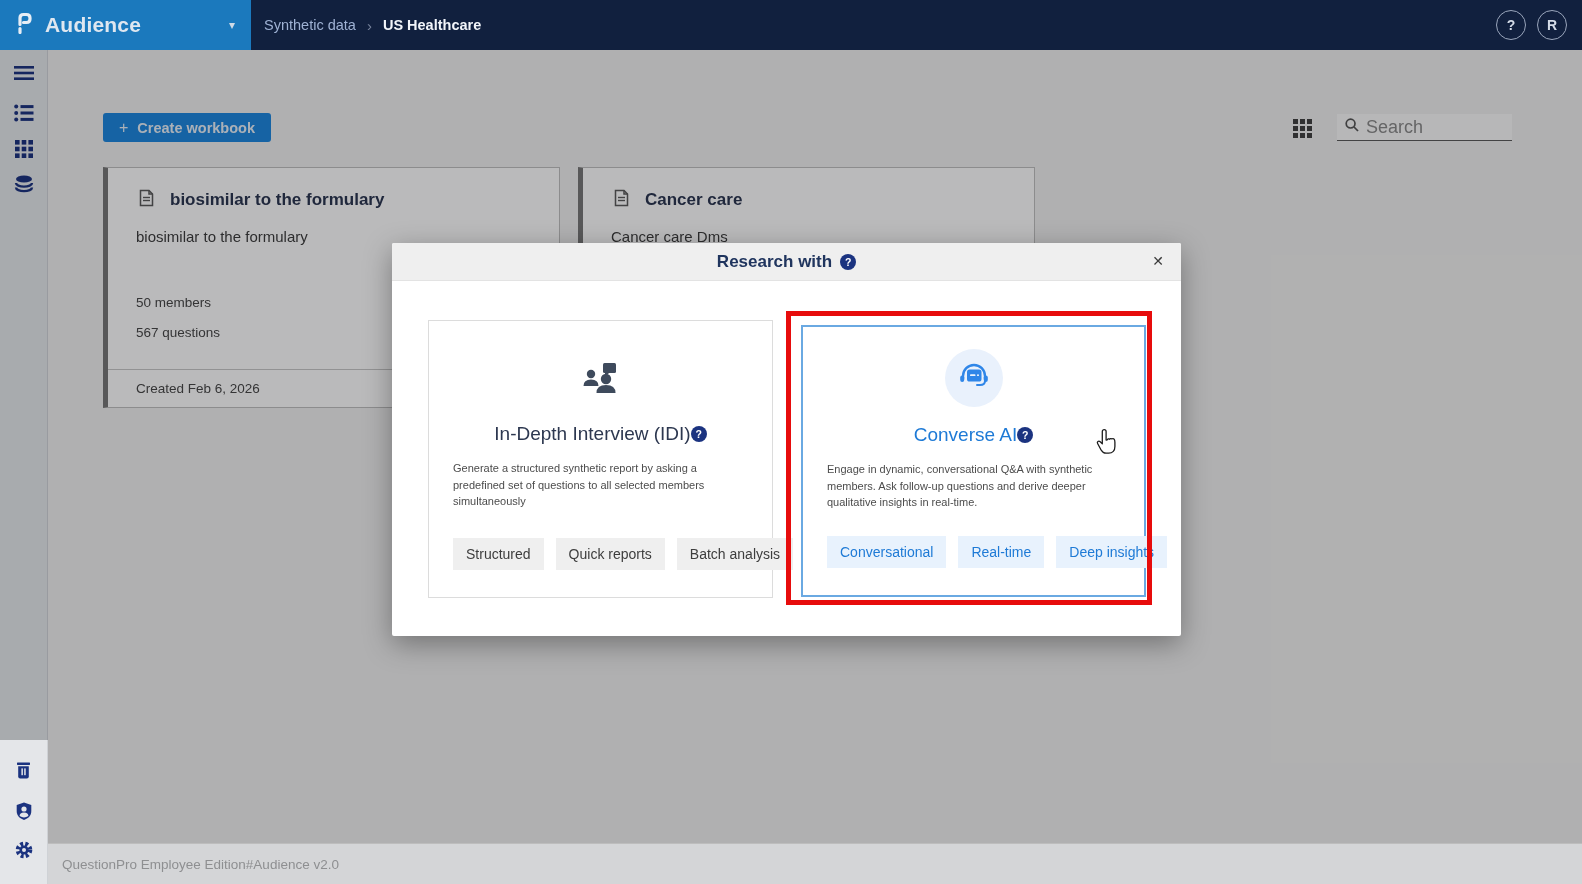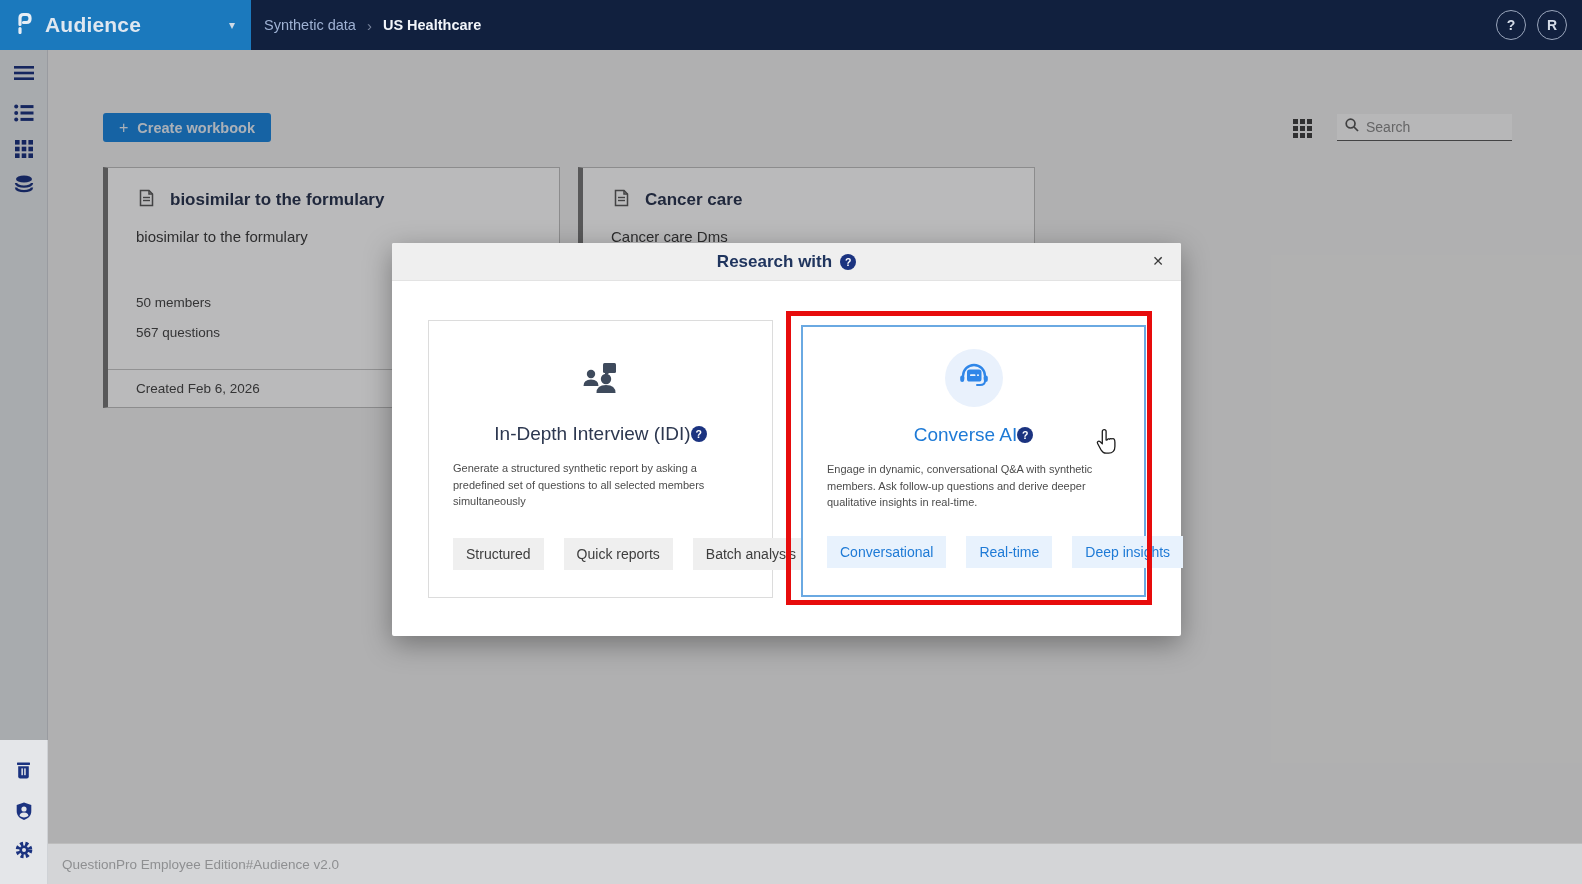--- a/index.html
+++ b/index.html
@@ -26,21 +26,21 @@
   .side-ic { position:absolute; left:0; width:47px; display:flex; justify-content:center; cursor:pointer; }
   .sidebar-bottom { position:absolute; left:0; bottom:0; width:48px; height:144px; background:#e4e6e9; border-right:1px solid #cfd2d6; z-index:12; }
 
   
   .content { position:absolute; left:48px; top:50px; right:0; bottom:41px; background:#f2f2f2; z-index:1; }
   .btn-primary { position:absolute; left:55px; top:63px; height:29px; background:#1d87e0; border:none; border-radius:3px;
     color:#eaf2fa; font-family:inherit; font-size:14.5px; font-weight:700; padding:0 16px; display:flex; align-items:center; gap:9px; cursor:pointer; }
   .btn-plus { font-weight:400; font-size:16px; }
   .gridview { position:absolute; left:1245px; top:69px; cursor:pointer; }
   .searchbox { position:absolute; left:1289px; top:64px; width:175px; height:27px; background:#fbfbfb; border-bottom:1px solid #5a5a5a; display:flex; align-items:center; padding:0 8px; gap:7px; }
-  .searchbox input { border:none; outline:none; background:transparent; font-family:inherit; font-size:14px; color:#333; width:130px; }
+  .searchbox input { border:none; outline:none; background:transparent; font-family:inherit; font-size:18px; color:#333; width:130px; }
   .searchbox input::placeholder { color:#8a8a8a; }
 
   .wb-card { position:absolute; top:117px; width:457px; height:241px; background:#fff; border:1px solid #bfbfbf; border-left:5px solid #787878; cursor:pointer; }
   .wb-head { display:flex; align-items:center; gap:14px; padding:20px 28px 0; }
   .wb-title { font-size:17px; font-weight:700; color:#2a3550; }
   .wb-sub { padding:16px 28px 0; font-size:15px; color:#3c3c3c; }
   .wb-meta { padding:0 28px; font-size:13.5px; color:#474747; }
   .wb-meta.m1 { margin-top:50px; }
   .wb-meta.m2 { margin-top:15px; }
   .wb-foot { position:absolute; left:0; right:0; bottom:0; height:38px; border-top:1px solid #c8c8c8; display:flex; align-items:center; padding:0 28px; font-size:13.5px; color:#474747; }
@@ -60,21 +60,21 @@
   .modal-close { position:absolute; right:17px; top:10px; font-size:14px; color:#3a3a3a; cursor:pointer; }
 
   .mode-card { position:absolute; background:#fff; text-align:center; cursor:pointer; }
   .mode-card.idi { left:36px; top:77px; width:345px; height:278px; border:1px solid #dcdcdc; }
   .mode-card.converse { left:409px; top:82px; width:345px; height:272px; border:2px solid #6aa9e2; }
   .mode-icon { margin-top:40px; height:34px; display:flex; justify-content:center; align-items:center; }
   .ai-circle { width:58px; height:58px; border-radius:50%; background:#e9f1fc; margin:22px auto 0; display:flex; align-items:center; justify-content:center; }
   .mode-title { margin-top:28px; font-size:19px; color:#2d3850; display:flex; justify-content:center; align-items:center; }
   .mode-card.converse .mode-title { margin-top:17px; color:#1e7ad6; }
   .mode-desc { margin:15px 24px 0; font-size:11px; line-height:1.5; color:#4c4c4c; text-align:left; }
-  .mode-tags { position:absolute; left:24px; right:24px; bottom:27px; display:flex; gap:20px;border-radius:11px; }
+  .mode-tags { position:absolute; left:24px; right:24px; bottom:27px; display:flex; gap:12px;border-radius:11px; }
   .tag { background:#efefef; color:#3d3d3d; font-size:14px; padding:8px 13px; white-space:nowrap; }
   .tag.blue { background:#e8f2fd; color:#1e7ad6; }
 
   .highlight { position:absolute; left:786px; top:311px; width:366px; height:294px; border:5px solid #e70c0c; z-index:21; pointer-events:none; }
   .cursor { position:absolute; left:1096px; top:428px; z-index:25; pointer-events:none; }
 </style>
 </head>
 <body>
 
 <div class="app">

